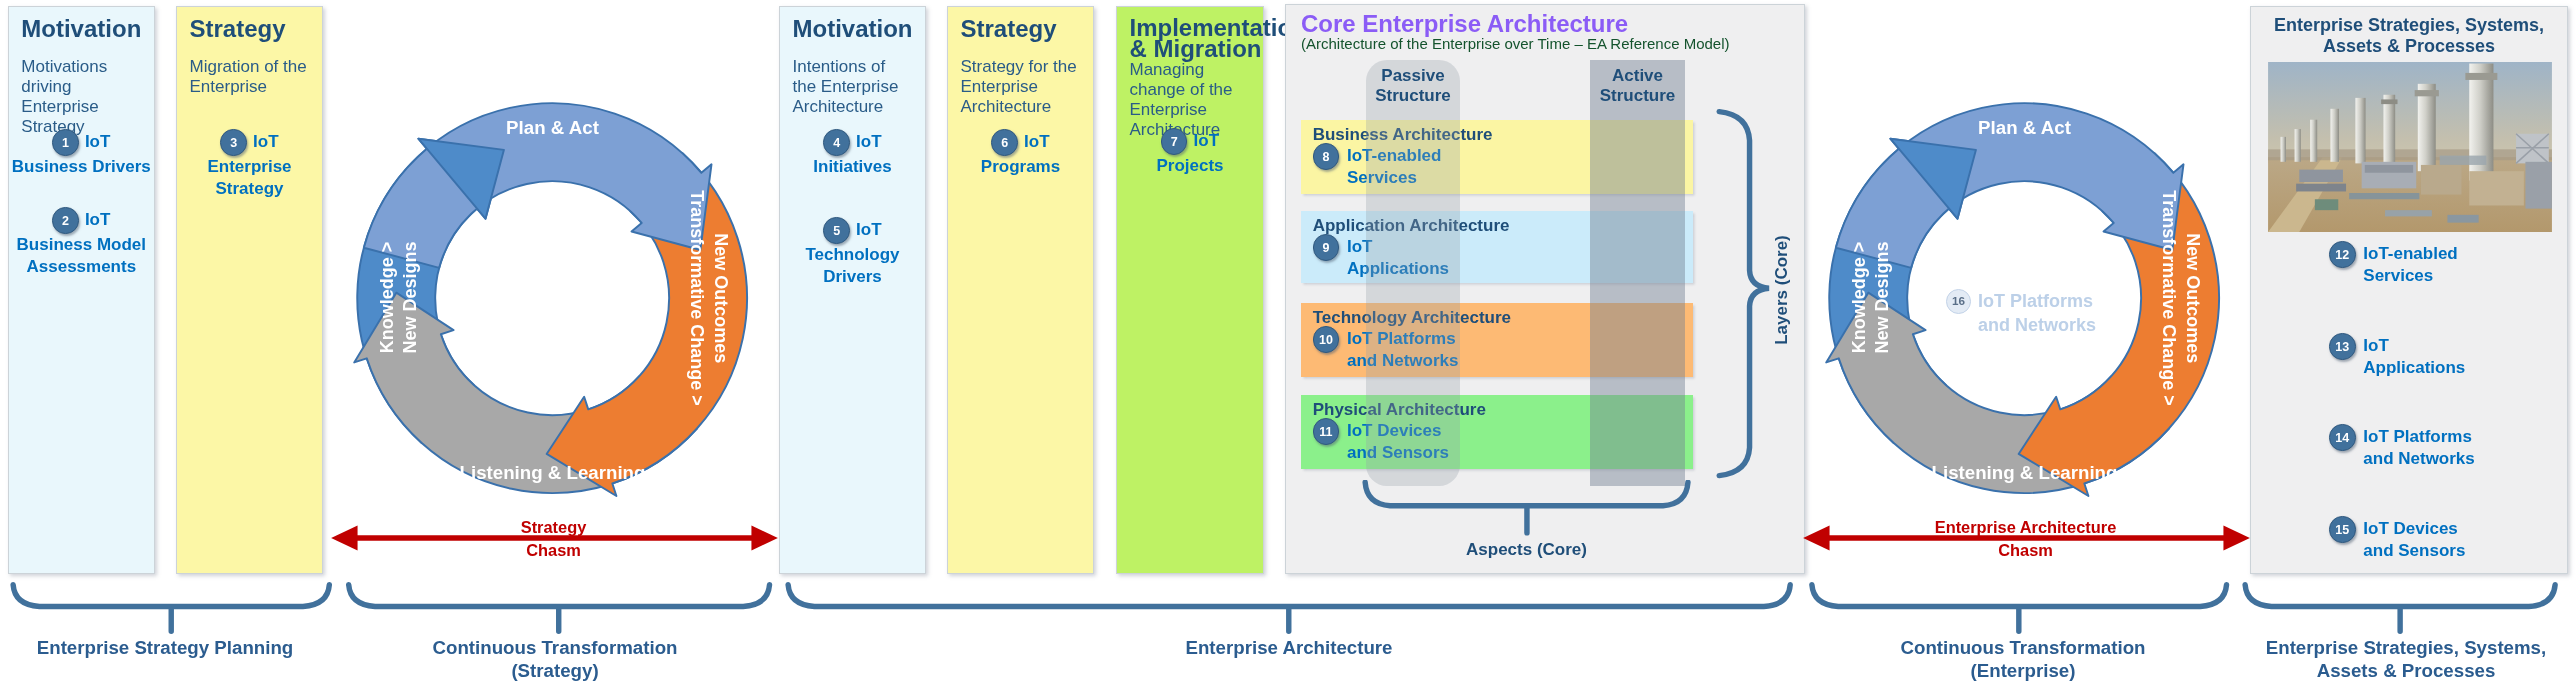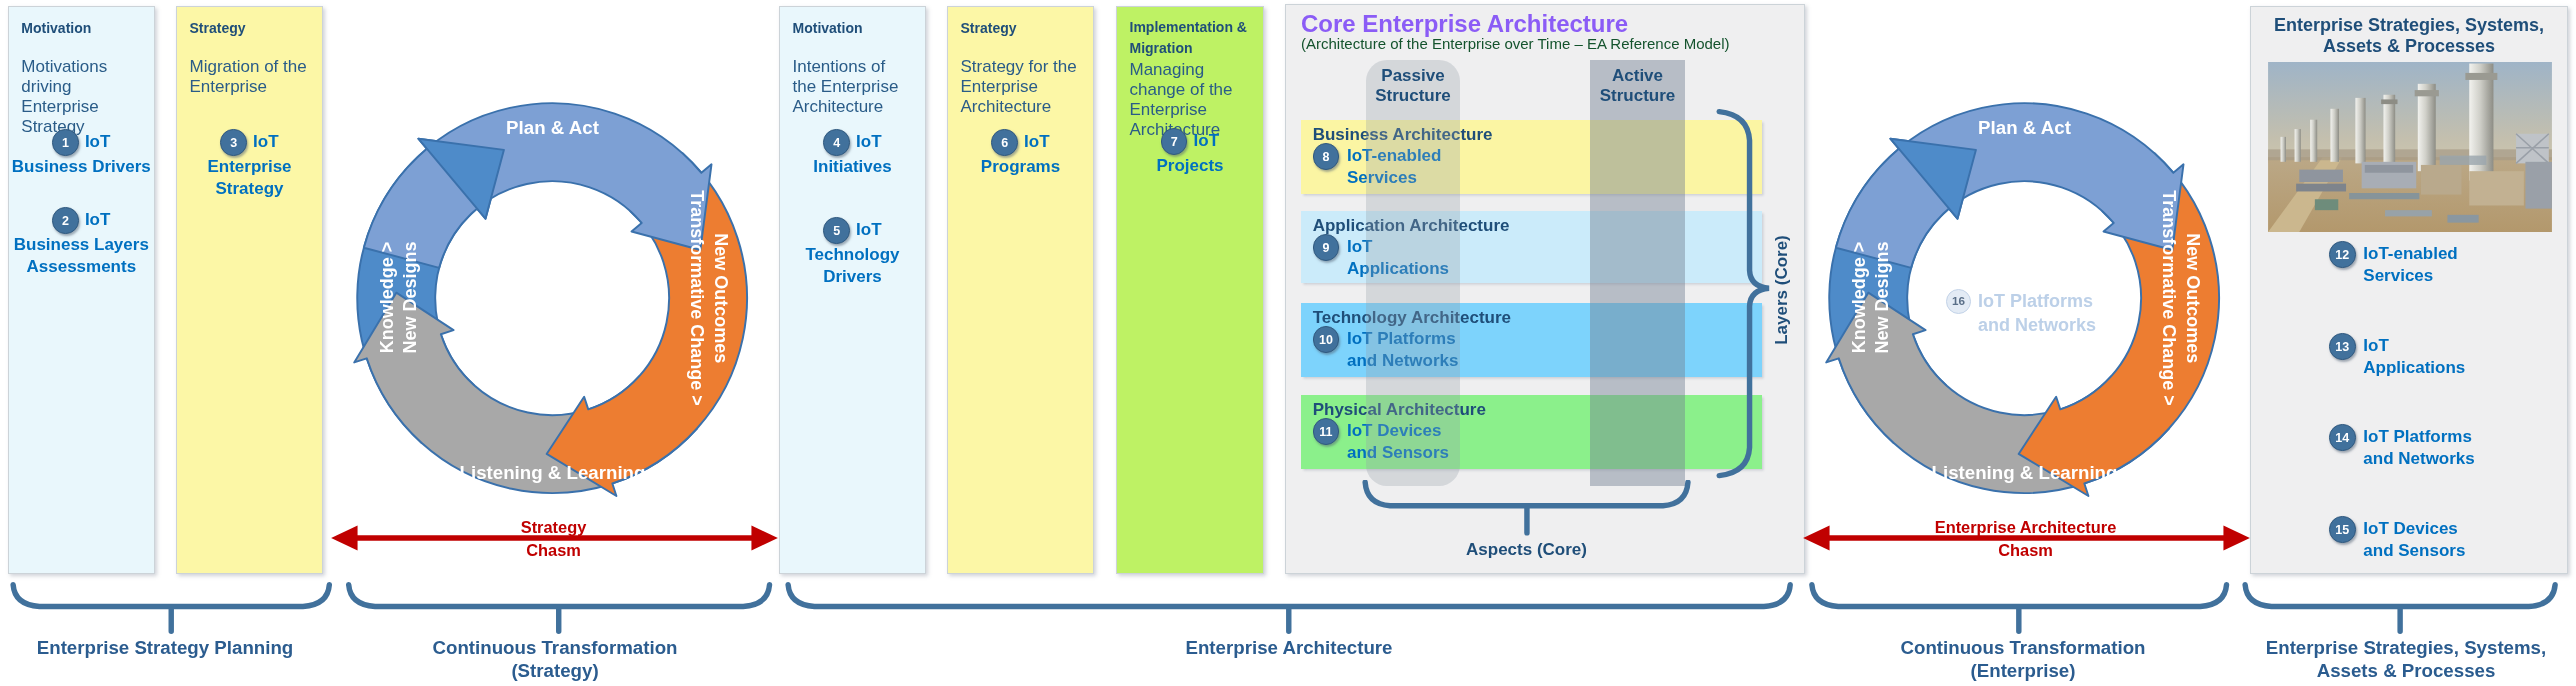--- a/index.html
+++ b/index.html
@@ -7,21 +7,21 @@
     width:2576px;height:686px;position:relative;background:#ffffff;
     font-family:"Liberation Sans", sans-serif;overflow:hidden;
   }
   .panel{position:absolute;top:6.2px;height:568px;border:0.8px solid #ccd3d8;
          box-shadow:2.3px 2.3px 3.9px rgba(120,130,145,.35);box-sizing:border-box;}
   .p-cyan{background:#E9F7FC;}
   .p-yellow{background:#FCF7A6;}
   .p-pink{background:#bef264;}
   .p-gray{background:#EFEFF0;}
   .hdr{position:absolute;left:12.5px;top:11px;width:125px;color:#1F4E79;
-       font-weight:bold;font-size:14px;line-height:21px;}
+       font-weight:bold;font-size:24px;line-height:21px;}
   .body-text{position:absolute;left:12.5px;top:50px;width:118px;color:#2A5C88;
        font-size:17px;line-height:20px;}
   .num{width:26.5px;height:26.5px;border-radius:50%;background:#41719C;border:0.8px solid #30597f;
        color:#fff;font-size:12.5px;line-height:26.5px;font-weight:bold;display:inline-block;
        text-align:center;box-shadow:1.2px 1.9px 2.3px rgba(80,95,115,.5);flex:0 0 26.5px;box-sizing:border-box;}
   .item{position:absolute;left:0;width:100%;text-align:center;color:#0070C0;
         font-weight:bold;font-size:17px;line-height:22.6px;}
   .item .row1{display:flex;justify-content:center;align-items:center;gap:6.2px;}
   .hitem{position:absolute;display:flex;gap:7.8px;align-items:flex-start;color:#0070C0;
         font-weight:bold;font-size:17px;line-height:22px;text-align:left;}
@@ -43,21 +43,21 @@
   .num16{width:25px;height:25px;border-radius:50%;background:#E3EBF5;border:1.6px solid #C3D3E8;
         color:#5A6F88;font-size:11.7px;line-height:22px;font-weight:bold;text-align:center;
         flex:0 0 25px;box-sizing:border-box;}
   .center16 .lines{color:#BCD0E8;font-weight:bold;font-size:18px;line-height:24px;}
   
   .ea-title{position:absolute;left:15px;top:5px;color:#8b5cf6;font-weight:bold;font-size:24px;z-index:6;}
   .ea-sub{position:absolute;left:15px;top:30px;color:#14532d;font-size:15px;z-index:6;}
   .col{position:absolute;top:55px;height:426px;z-index:3;}
   .col .col-hdr{padding-top:6.2px;text-align:center;color:#1F4E79;font-weight:bold;
         font-size:17px;line-height:20px;}
-  .band{position:absolute;left:15px;width:461px;z-index:1;
+  .band{position:absolute;left:15px;width:392px;z-index:1;
         box-shadow:1.6px 1.6px 2.3px rgba(120,130,145,.3);}
   .band-title{position:absolute;left:11.7px;top:4.7px;color:#1F4E79;font-weight:bold;font-size:17px;}
   .brace-label{position:absolute;color:#1F4E79;font-weight:bold;font-size:17px;
         text-align:center;z-index:5;}
   .rot-ccw{transform:rotate(-90deg);}
   
   .rp-title{position:absolute;left:0;top:7.8px;width:100%;text-align:center;color:#1F4E79;
         font-weight:bold;font-size:18px;line-height:21px;}
   
   .chasm-label{position:absolute;width:453px;text-align:center;color:#C00000;
@@ -78,21 +78,21 @@
         <span class="num">1</span>
         <span>IoT</span>
       </div>
     <div>Business Drivers</div>
   </div>
   <div class="item" style="top:200px;">
     <div class="row1">
         <span class="num">2</span>
         <span>IoT</span>
       </div>
-    <div>Business Layers</div>
+    <div>Business Model</div>
     <div>Assessments</div>
   </div>
 </div>
 
 <div class="panel p-yellow" style="left:176px;width:147px;">
   <div class="hdr">Strategy</div>
   <div class="body-text">Migration of the Enterprise</div>
   <div class="item" style="top:122px;">
     <div class="row1">
         <span class="num">3</span>
@@ -178,21 +178,21 @@
   <div class="band" style="top:206px;height:72px;background:#CBEBFA;">
     <div class="band-title">Application Architecture</div>
     <div class="hitem" style="left:11.7px;top:23.4px;">
       <span class="num">9</span>
       <div class="lines">
           <div>IoT</div>
           <div>Applications</div>
         </div>
     </div>
   </div>
-  <div class="band" style="top:298px;height:74px;background:#7dd3fc;">
+  <div class="band" style="top:298px;height:74px;background:#fdba74;">
     <div class="band-title">Technology Architecture</div>
     <div class="hitem" style="left:11.7px;top:23.4px;">
       <span class="num">10</span>
       <div class="lines">
           <div>IoT Platforms</div>
           <div>and Networks</div>
         </div>
     </div>
   </div>
   <div class="band" style="top:390px;height:74px;background:#8BF08B;">

